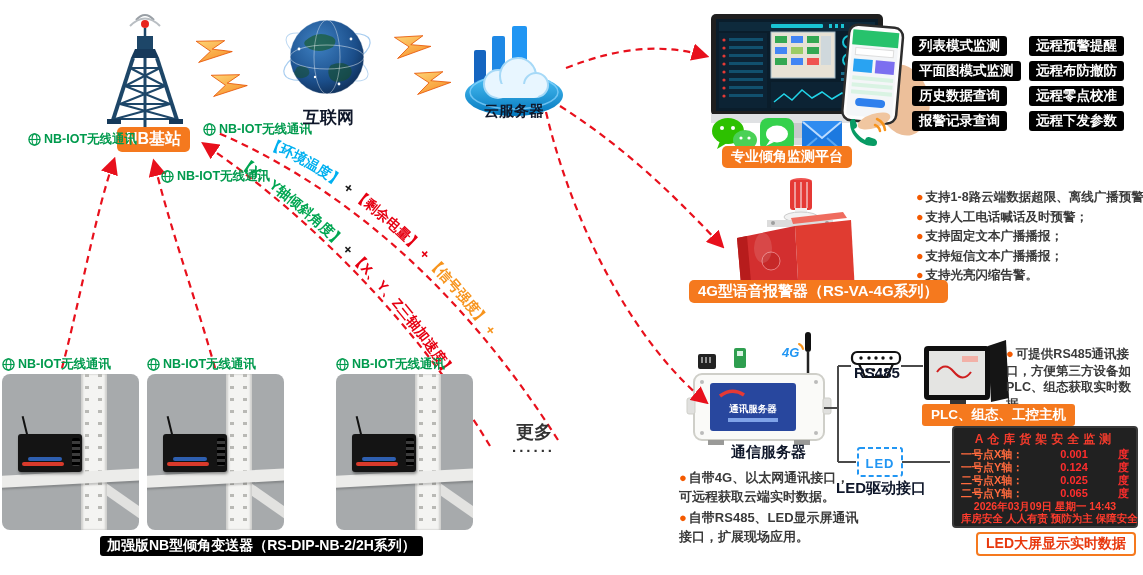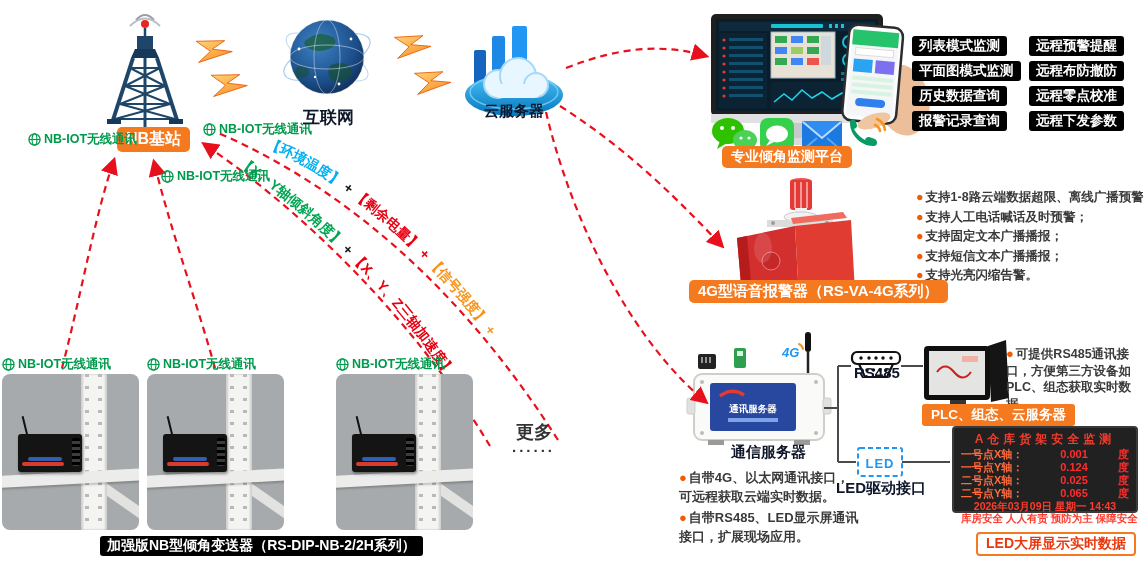--- a/index.html
+++ b/index.html
@@ -13,21 +13,21 @@
     display:inline-block;padding:1px 7px;white-space:nowrap;font-size:13.5px;}
   .nbiot{display:flex;align-items:center;gap:3px;color:#009a4d;font-weight:700;
     font-size:12.5px;white-space:nowrap;}
   .lbl-dark{color:#0f172a;font-weight:700;white-space:nowrap;}
   .bullets{color:#3a3a3a;font-weight:700;font-size:12.5px;line-height:19.5px;}
   .bullets .row{display:flex;align-items:flex-start;white-space:nowrap;}
   .bul{color:#f45a00;margin-right:2px;}
   .para{color:#3a3a3a;font-weight:700;font-size:13px;line-height:19px;margin:0 0 2px 0;}
   .para .bul{font-size:13px;}
   .ledscr{background:#212121;border:2px solid #3a3a3a;border-radius:4px;
-    width:186px;height:87px;box-sizing:border-box;padding:3px 7px 2px 7px;}
+    width:186px;height:102px;box-sizing:border-box;padding:3px 7px 2px 7px;}
   .ledtitle{color:#f43b2c;font-weight:700;font-size:12px;letter-spacing:4px;
     text-align:center;white-space:nowrap;}
   .lrow{display:grid;grid-template-columns:74px 1fr 16px;font-size:11px;font-weight:700;
     line-height:13px;white-space:nowrap;}
   .lrow .ll{color:#ff6a3d;}
   .lrow .lv{color:#ff2d2d;text-align:center;}
   .lrow .lu{color:#ff2d2d;text-align:right;}
   .ledsmall{color:#ff3b2d;font-weight:700;font-size:10.5px;text-align:center;
     white-space:nowrap;line-height:12px;}
   .led-badge{background:#fff;border:2px solid #f5791e;border-radius:4px;color:#e8380d;
@@ -430,21 +430,21 @@
     <p class="para"><span class="bul">●</span><span>自带4G、以太网通讯接口，可远程获取云端实时数据。</span></p>
     <p class="para"><span class="bul">●</span><span>自带RS485、LED显示屏通讯接口，扩展现场应用。</span></p>
   </div>
 
   <span class="abs lbl-dark" style="left:854px;top:364px;font-size:15px;z-index:2;">RS485</span>
   <span class="abs lbl-dark" style="left:836px;top:479px;font-size:15px;z-index:2;">LED驱动接口</span>
 
   <div class="abs" style="left:1006px;top:346px;width:137px;z-index:2;">
     <p class="para" style="font-size:12.5px;line-height:16.5px;"><span class="bul">●</span><span>可提供RS485通讯接口，方便第三方设备如PLC、组态获取实时数据。</span></p>
   </div>
-  <span class="abs badge-orange" style="left:922px;top:404px;font-size:13.5px;border-radius:3px;z-index:2;">PLC、组态、云服务器</span>
+  <span class="abs badge-orange" style="left:922px;top:404px;font-size:13.5px;border-radius:3px;z-index:2;">PLC、组态、工控主机</span>
 
   <div class="abs ledscr" style="left:952px;top:426px;z-index:2;">
     <div class="ledtitle">A仓库货架安全监测</div>
     <div class="lrow">
       <span class="ll">一号点X轴：</span>
       <span class="lv">0.001</span>
       <span class="lu">度</span>
     </div>
     <div class="lrow">
       <span class="ll">一号点Y轴：</span>

